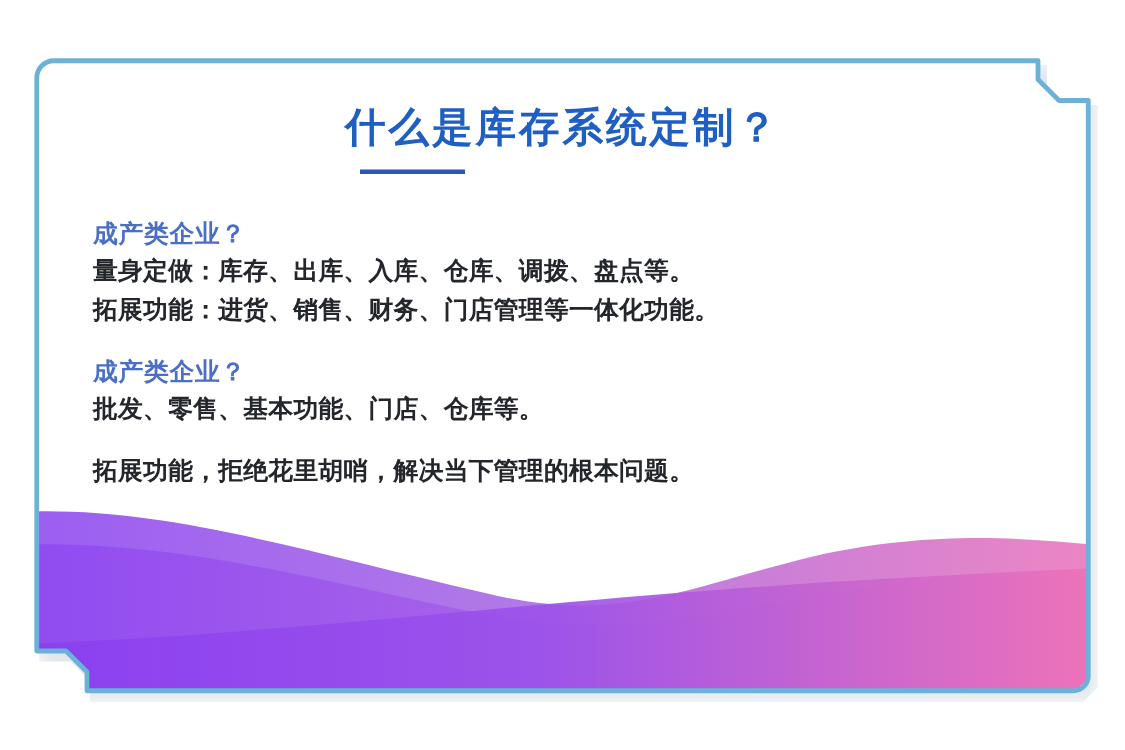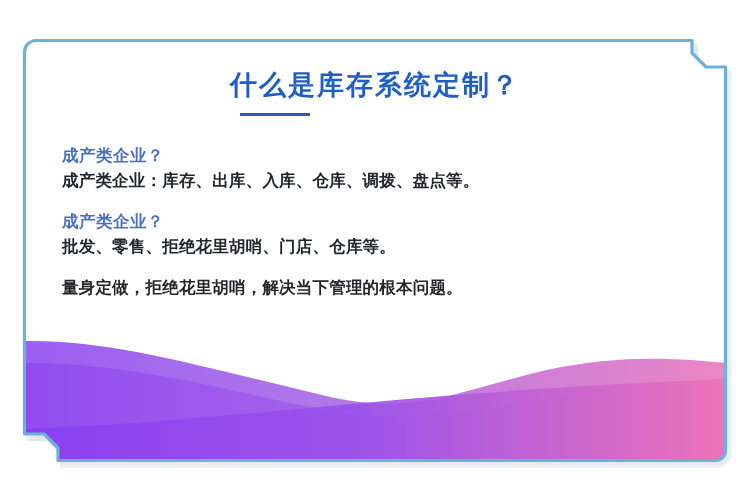--- a/index.html
+++ b/index.html
@@ -148,30 +148,31 @@
 
     <div class="card-inner">
 
       <div class="title">什么是库存系统定制？</div>
       <div class="title-rule"></div>
 
       <div class="blocks">
 
         <div class="block">
           <div class="block-heading">成产类企业？</div>
-          <div class="block-line">成产类企业：库存、出库、入库、仓库、调拨、盘点等。</div>
+          <div class="block-line">量身定做：库存、出库、入库、仓库、调拨、盘点等。</div>
+          <div class="block-line">拓展功能：进货、销售、财务、门店管理等一体化功能。</div>
         </div>
 
         <div class="block">
           <div class="block-heading">成产类企业？</div>
-          <div class="block-line">批发、零售、拒绝花里胡哨、门店、仓库等。</div>
+          <div class="block-line">批发、零售、基本功能、门店、仓库等。</div>
         </div>
 
         <div class="block">
-          <div class="block-line">量身定做，拒绝花里胡哨，解决当下管理的根本问题。</div>
+          <div class="block-line">拓展功能，拒绝花里胡哨，解决当下管理的根本问题。</div>
         </div>
 
       </div>
 
       <div class="wave">
         <svg width="706" height="130" viewBox="0 0 706 130" preserveAspectRatio="none" xmlns="http://www.w3.org/2000/svg">
           <defs>
             <linearGradient id="gradBack" x1="0" y1="0" x2="1" y2="0">
               <stop offset="0%" stop-color="#9b5ef2"></stop>
               <stop offset="45%" stop-color="#b178e8"></stop>

